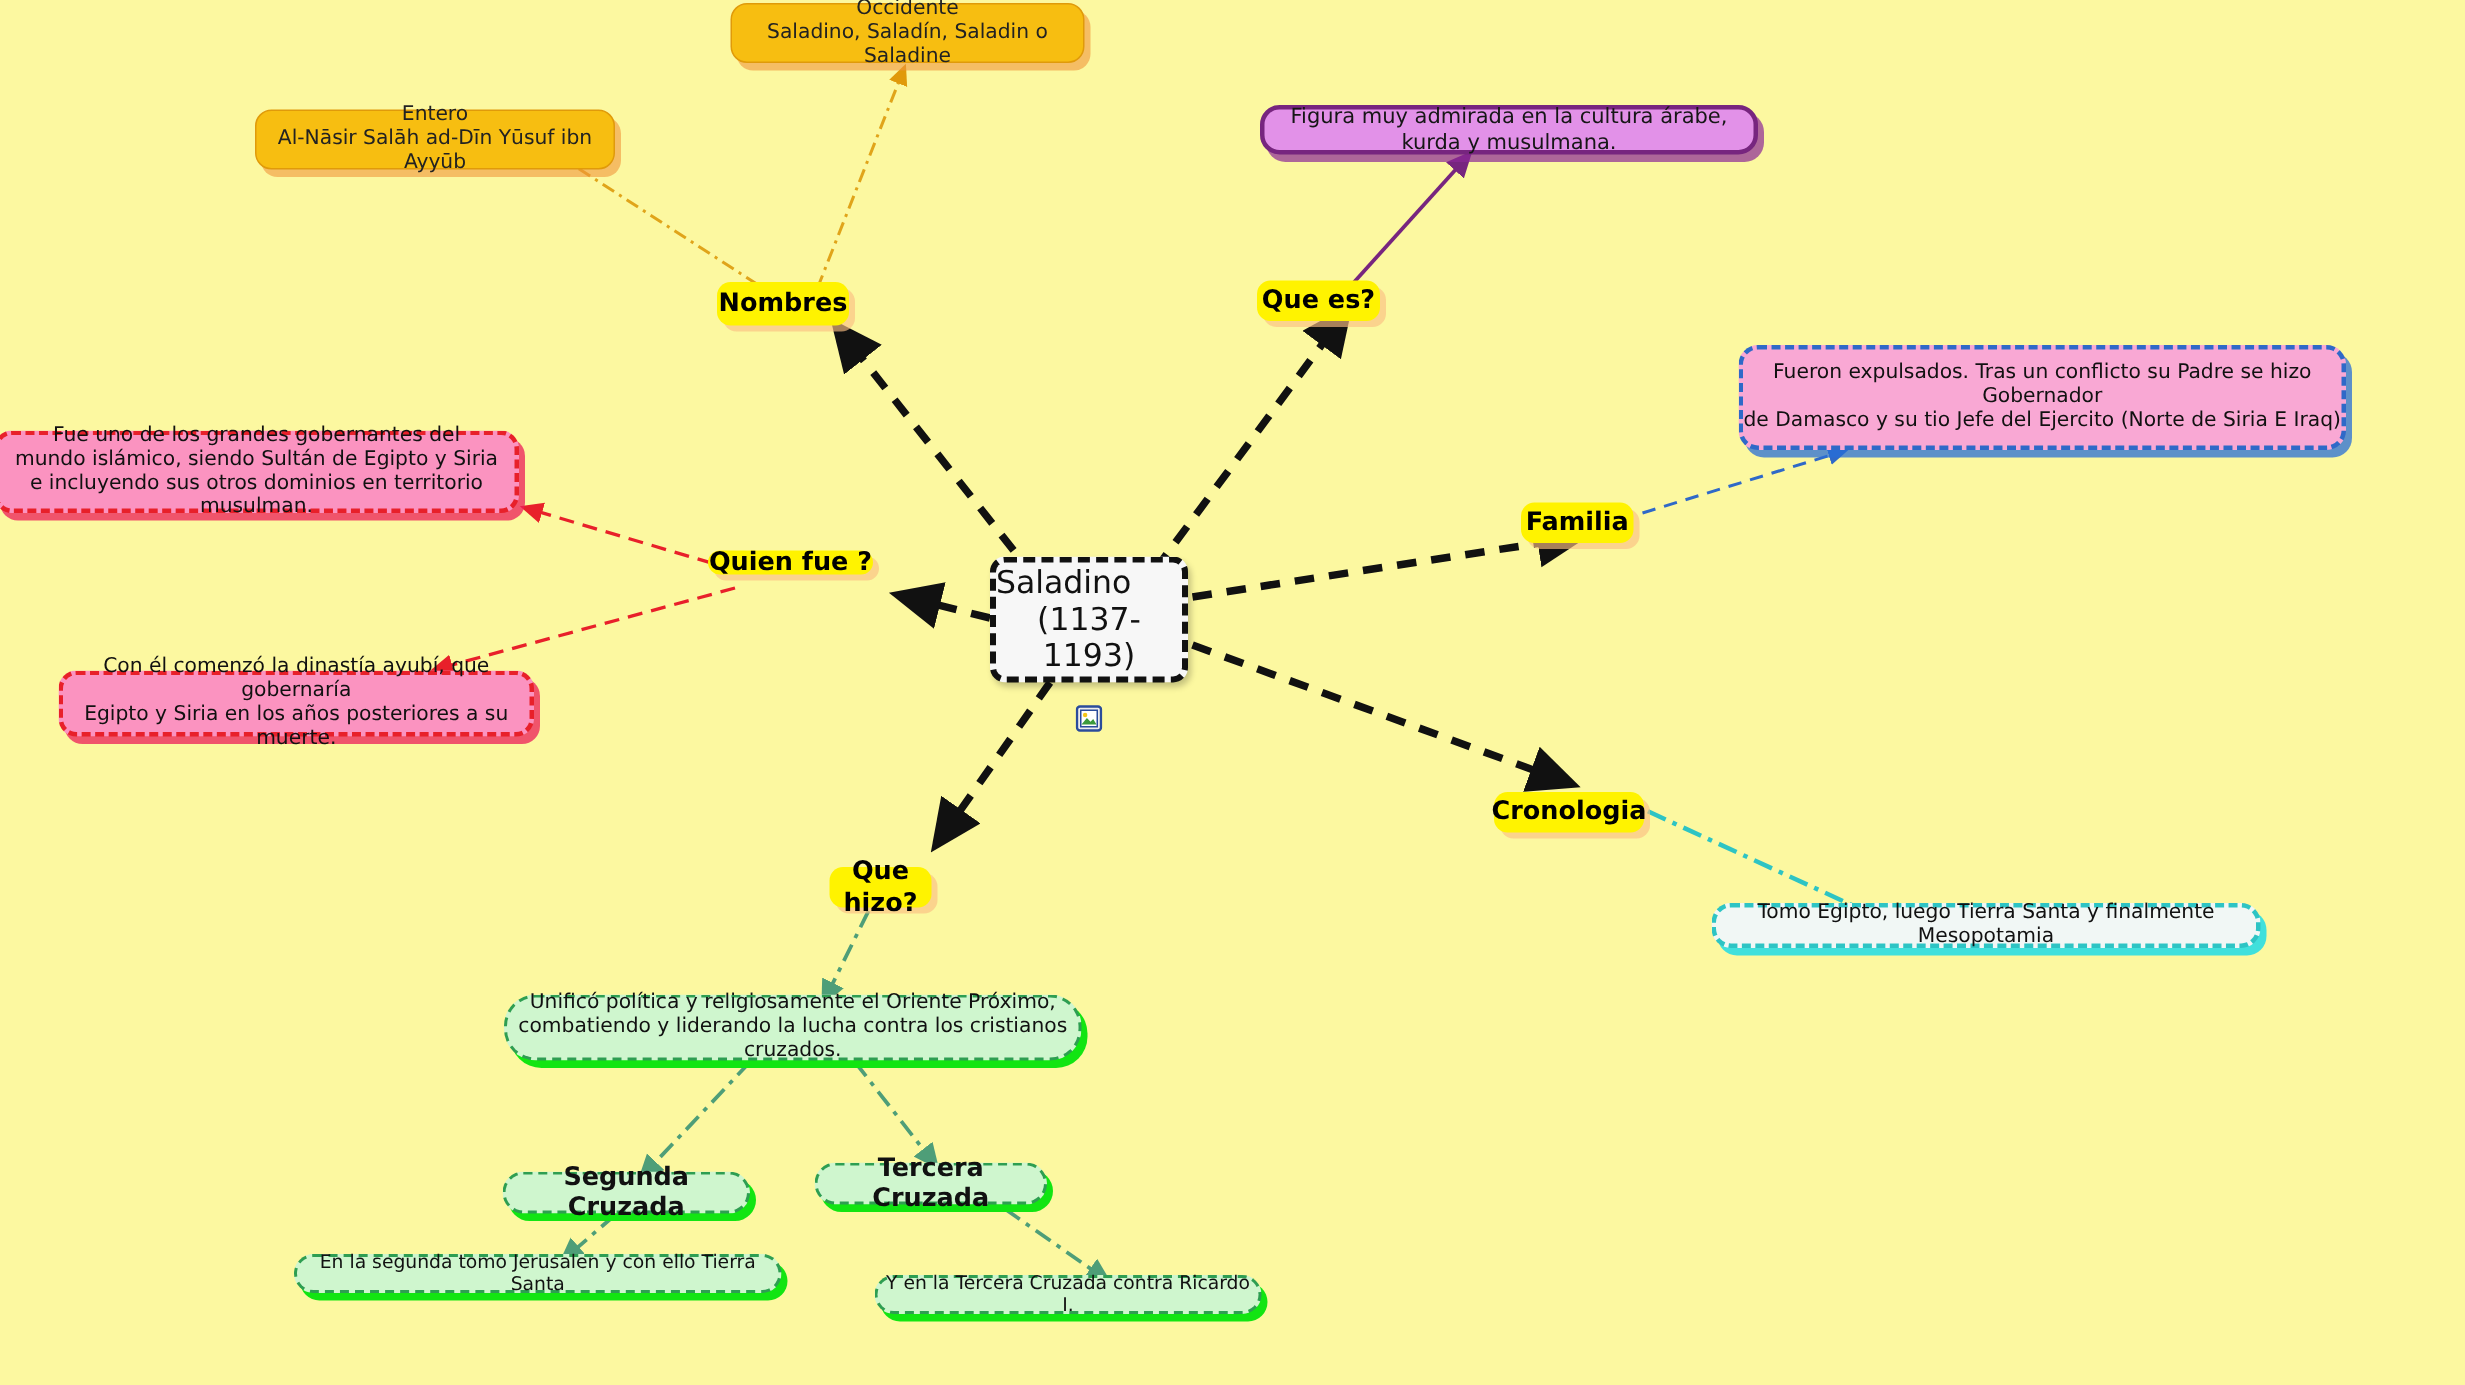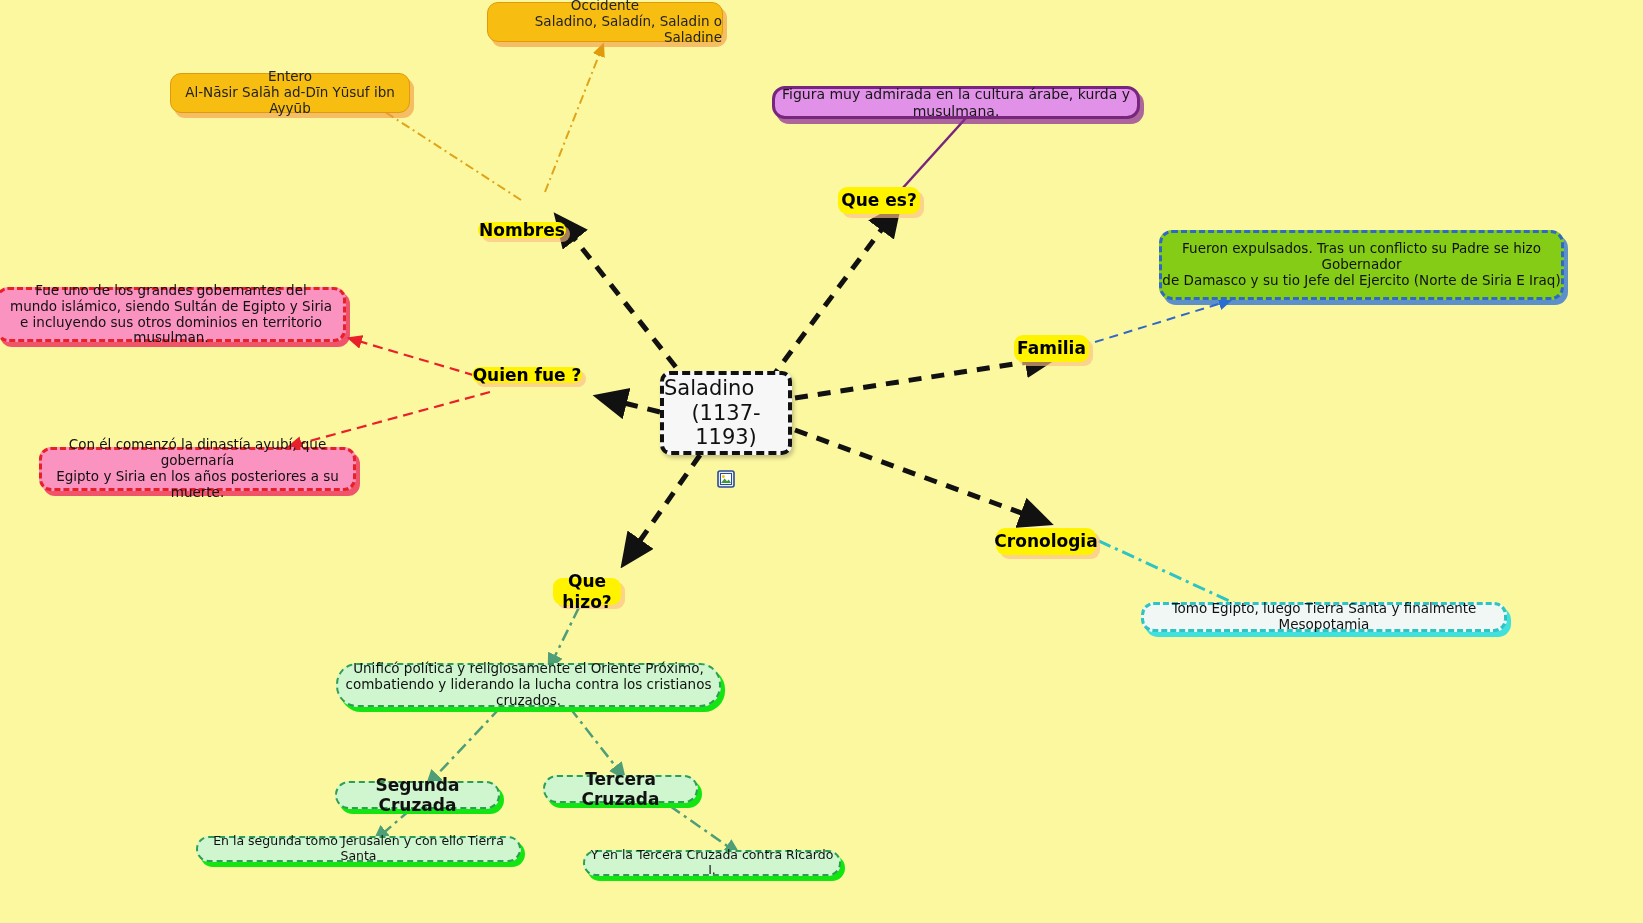--- a/index.html
+++ b/index.html
@@ -92,21 +92,21 @@
     border-radius: 13px;
     color: #161616;
     font-size: 14px;
     display: flex;
     align-items: center;
     justify-content: center;
     box-shadow: 4px 5px 0 rgba(140,40,150,.7);
   }
   
   .n-blue {
-    background: #84cc16;
+    background: #f9a8d4;
     border: 3px dashed #2F69C8;
     border-radius: 13px;
     color: #111;
     font-size: 13.5px;
     display: flex;
     align-items: center;
     justify-content: center;
     box-shadow: 4px 5px 0 rgba(40,110,215,.75);
   }
   
@@ -217,21 +217,21 @@
     <span class="pic-icon">
       <svg width="18" height="18" viewBox="0 0 18 18">
         <rect x="1" y="1" width="16" height="16" rx="2" fill="#EDEDED" stroke="#2B4C9B" stroke-width="1.6"></rect>
         <rect x="3.5" y="3.5" width="11" height="11" fill="#fff" stroke="#2B4C9B" stroke-width="1"></rect>
         <circle cx="6.4" cy="6.6" r="1.5" fill="#F5C518"></circle>
         <path d="M4 13 L7.6 8.6 L10 11.2 L11.8 9.4 L14 13 Z" fill="#3C9A3C"></path>
       </svg>
     </span>
   </div>
 
-  <div class="node n-topic" style="left:478px; top:188px; width:88px; height:16px;margin-top:34px;">
+  <div class="node n-topic" style="left:478px; top:188px; width:88px; height:29px;">
     <span>Nombres</span>
   </div>
 
   <div class="node n-topic" style="left:838px; top:187px; width:82px; height:27px;">
     <span>Que es?</span>
   </div>
 
   <div class="node n-topic" style="left:472px; top:367px; width:110px; height:16px;">
     <span>Quien fue ?</span>
   </div>
@@ -241,31 +241,31 @@
   </div>
 
   <div class="node n-topic" style="left:996px; top:504px; width:100px; height:27px;margin-top:24px;">
     <span>Cronologia</span>
   </div>
 
   <div class="node n-topic" style="left:553px; top:578px; width:68px; height:27px;">
     <span>Que hizo?</span>
   </div>
 
-  <div class="node n-orange" style="left:487px; top:2px; width:236px; height:40px; flex-direction:column;text-align:right;">
+  <div class="node n-orange" style="left:487px; top:2px; width:236px; height:40px; flex-direction:column;">
     <span>Occidente</span>
     <span>Saladino, Saladín, Saladin o Saladine</span>
   </div>
 
   <div class="node n-orange" style="left:170px; top:37px; width:240px; height:40px; flex-direction:column;margin-top:36px;">
     <span>Entero</span>
     <span>Al-Nāsir Salāh ad-Dīn Yūsuf ibn Ayyūb</span>
   </div>
 
-  <div class="node n-purple" style="left:772px; top:70px; width:368px; height:33px;margin-top:16px;">
+  <div class="node n-purple" style="left:840px; top:70px; width:332px; height:33px;">
     <span>Figura muy admirada en la cultura árabe, kurda y musulmana.</span>
   </div>
 
   <div class="node n-pink" style="left:-4px; top:287px; width:350px; height:55px;">
     <span>Fue uno de los grandes gobernantes del
 mundo islámico, siendo Sultán de Egipto y Siria
 e incluyendo sus otros dominios en territorio musulman.</span>
   </div>
 
   <div class="node n-pink" style="left:39px; top:447px; width:317px; height:44px;">

